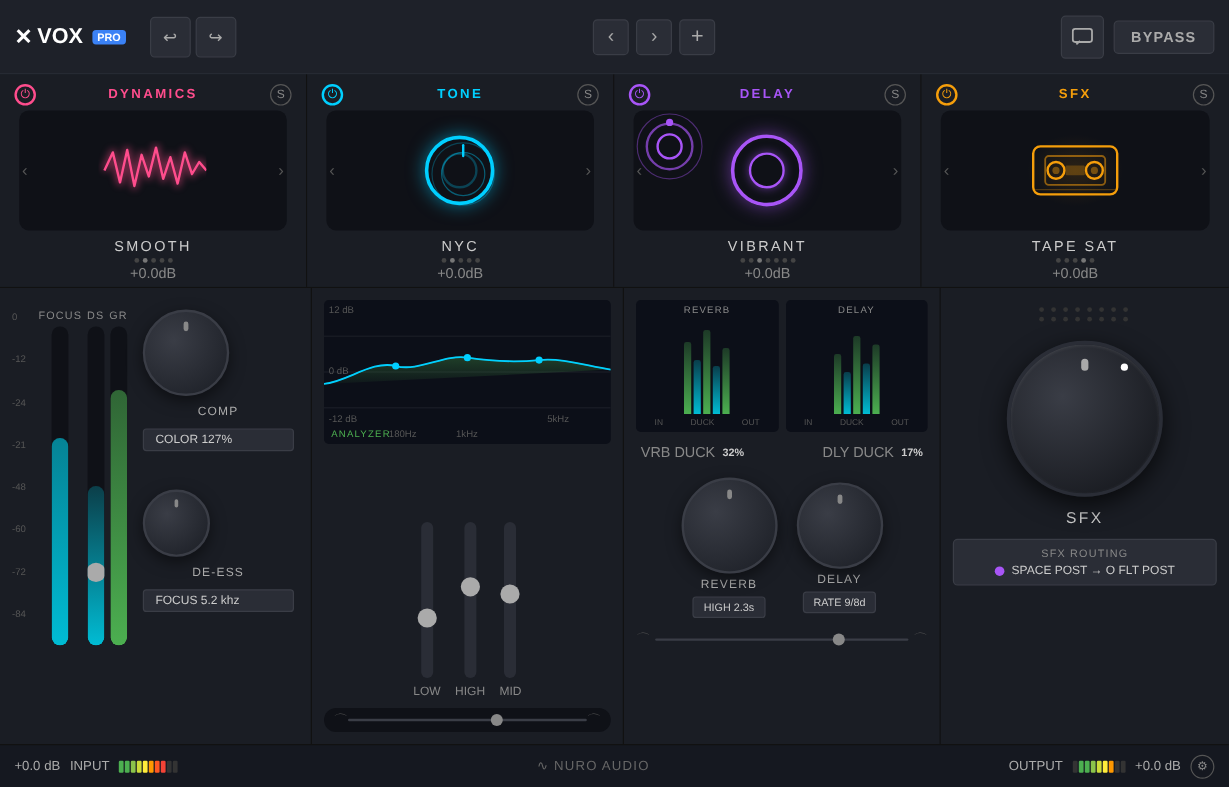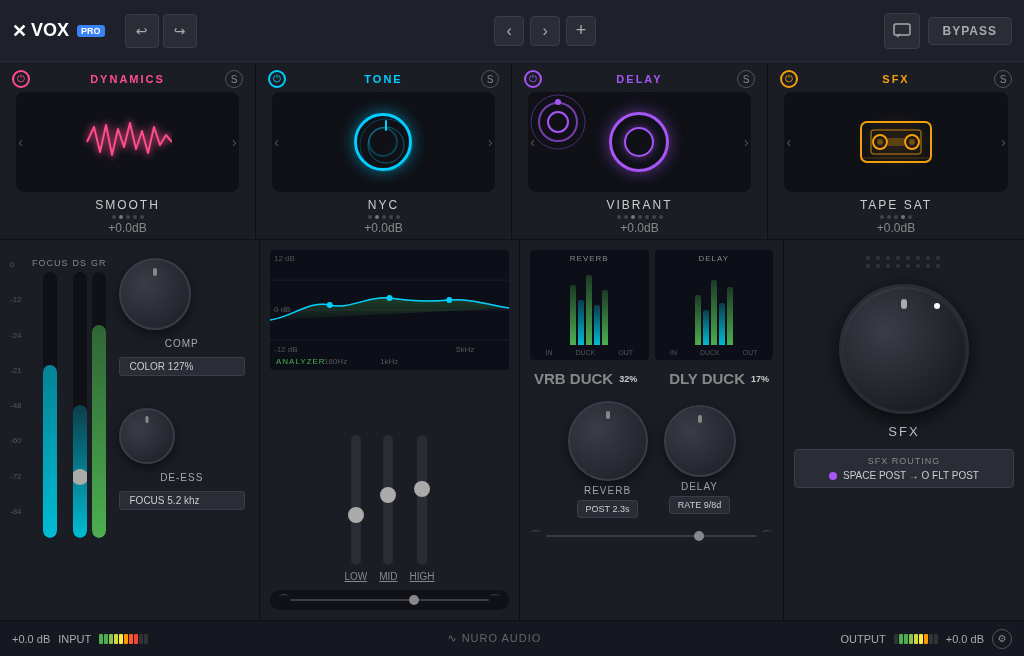--- a/index.html
+++ b/index.html
@@ -441,21 +441,20 @@
       border-radius: 50%;
       background: #aaa;
       position: absolute;
       left: 50%; transform: translateX(-50%);
       cursor: pointer;
     }
     .eq-label {
       font-size: 10px;
       color: #888;
       text-align: right;
-      text-decoration: underline;
     }
     .tone-bottom-slider {
       height: 20px;
       background: #0f1117;
       border-radius: 10px;
       position: relative;
       display: flex;
       align-items: center;
       padding: 0 8px;
     }
@@ -523,23 +522,22 @@
       justify-content: space-around;
       font-size: 7px;
       color: #555;
     }
     .duck-row {
       display: flex;
       justify-content: space-between;
       padding: 2px 4px;
     }
     .duck-label {
-      font-size: 15px;
+      font-size: 12px;
       color: #888;
-      font-weight: bold;
     }
     .duck-value {
       font-size: 9px;
       color: #ccc;
       font-weight: bold;
     }
     .knobs-row {
       display: flex;
       gap: 16px;
       justify-content: center;
@@ -945,30 +943,30 @@
 
       <div class="eq-slider-col">
         <div class="eq-v-slider" style="height:130px;">
           <div class="eq-v-thumb" style="top:55%;"></div>
         </div>
         <span class="eq-label">LOW</span>
       </div>
 
       <div class="eq-slider-col">
         <div class="eq-v-slider" style="height:130px;">
+          <div class="eq-v-thumb" style="top:35%;"></div>
+        </div>
+        <span class="eq-label">HIGH</span>
+      </div>
+
+      <div class="eq-slider-col">
+        <div class="eq-v-slider" style="height:130px;">
           <div class="eq-v-thumb" style="top:40%;"></div>
         </div>
         <span class="eq-label">MID</span>
-      </div>
-
-      <div class="eq-slider-col">
-        <div class="eq-v-slider" style="height:130px;">
-          <div class="eq-v-thumb" style="top:35%;"></div>
-        </div>
-        <span class="eq-label">HIGH</span>
       </div>
 
     </div>
 
     <div class="tone-bottom-slider">
       <span class="curve-end">⌒</span>
       <div class="tone-slider-line">
         <div class="tone-slider-thumb"></div>
       </div>
       <span class="curve-end">⌒</span>
@@ -1019,21 +1017,21 @@
       <div style="display:flex;align-items:center;gap:6px;">
         <span class="duck-label">DLY DUCK</span>
         <span class="duck-value">17%</span>
       </div>
     </div>
 
     <div class="knobs-row">
       <div class="knob-with-label">
         <div class="big-knob" style="width:80px;height:80px;"></div>
         <span class="knob-label">REVERB</span>
-        <div class="time-badge">POST 2.3s</div>
+        <div class="time-badge">HIGH 2.3s</div>
       </div>
       <div class="knob-with-label">
         <div class="big-knob" style="width:72px;height:72px;"></div>
         <span class="knob-label">DELAY</span>
         <div class="time-badge" style="display:flex;align-items:center;gap:4px;">RATE 9/8d</div>
       </div>
     </div>
 
     <div class="space-bottom-slider">
       <span style="color:#555;font-size:12px;">⌒</span>

